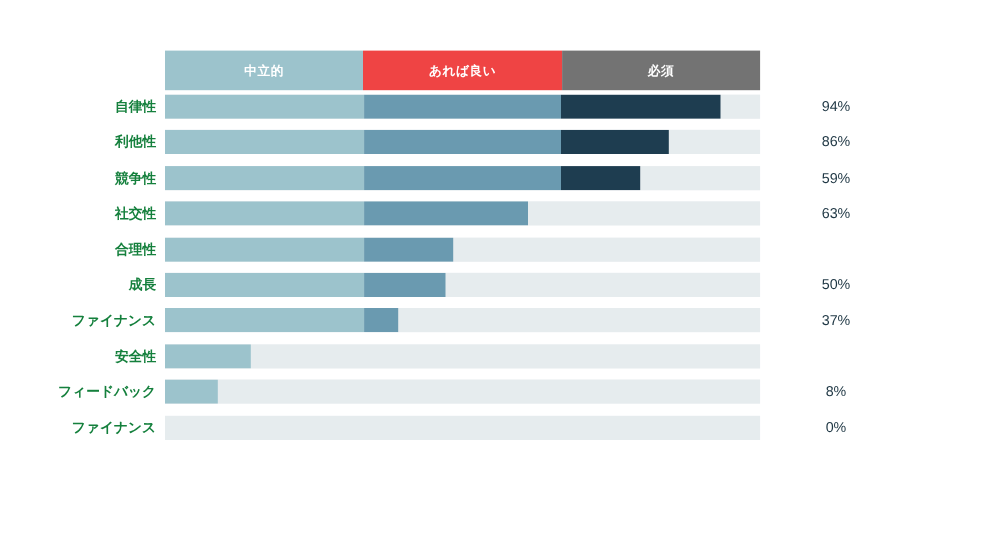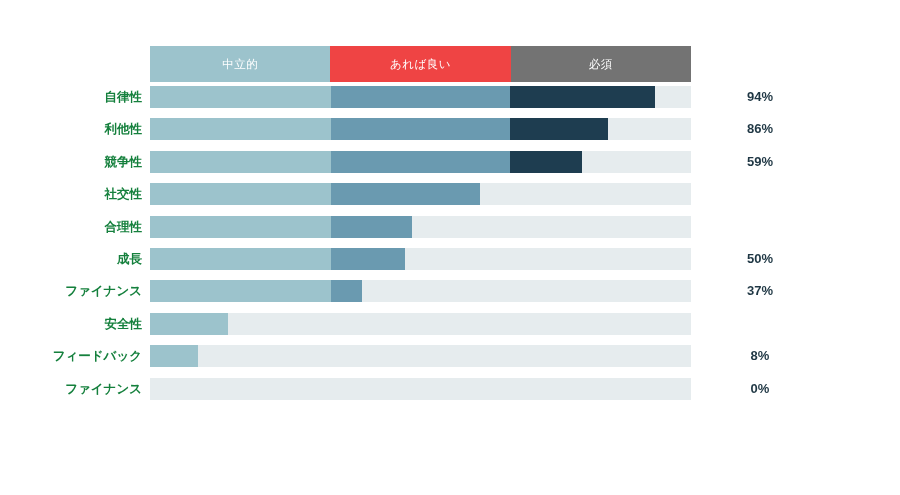--- a/index.html
+++ b/index.html
@@ -28,21 +28,21 @@
     height: 36px;
     display: flex;
   }
   .legend-seg {
     flex: 1 1 0;
     display: flex;
     align-items: center;
     justify-content: center;
     color: #ffffff;
     font-size: 11.5px;
-    font-weight: 400;
+    font-weight: 700;
     letter-spacing: 0.5px;
     text-align: right;
   }
 
   
   .rows {
     position: absolute;
     left: 0;
     top: 86px;
     width: 900px;
@@ -80,21 +80,21 @@
   }
   .row-value {
     position: absolute;
     left: 715px;
     top: 0;
     width: 90px;
     height: 22px;
     line-height: 22px;
     text-align: center;
     font-size: 13px;
-    font-weight: 700;
+    font-weight: 400;
     color: #1f3744;
   }
 </style>
 </head>
 <body>
 
 <div id="chart-root">
 
   <div class="legend-band">
     <div class="legend-seg" style="background: rgb(156, 195, 204);">
@@ -135,20 +135,21 @@
           <div class="seg" style="left: 66.5%; width: 13.3%; background: rgb(30, 61, 80);"></div>
         </div>
         <div class="row-value">59%</div>
       </div>
       <div class="row">
         <div class="row-label">社交性</div>
         <div class="track" style="background: rgb(230, 236, 238);">
           <div class="seg" style="left: 0%; width: 33.5%; background: rgb(156, 195, 204);"></div>
           <div class="seg" style="left: 33.5%; width: 27.5%; background: rgb(106, 154, 176);"></div>
         </div>
+        <div class="row-value">63%</div>
       </div>
       <div class="row">
         <div class="row-label">合理性</div>
         <div class="track" style="background: rgb(230, 236, 238);">
           <div class="seg" style="left: 0%; width: 33.5%; background: rgb(156, 195, 204);"></div>
           <div class="seg" style="left: 33.5%; width: 15%; background: rgb(106, 154, 176);"></div>
         </div>
       </div>
       <div class="row">
         <div class="row-label">成長</div>

